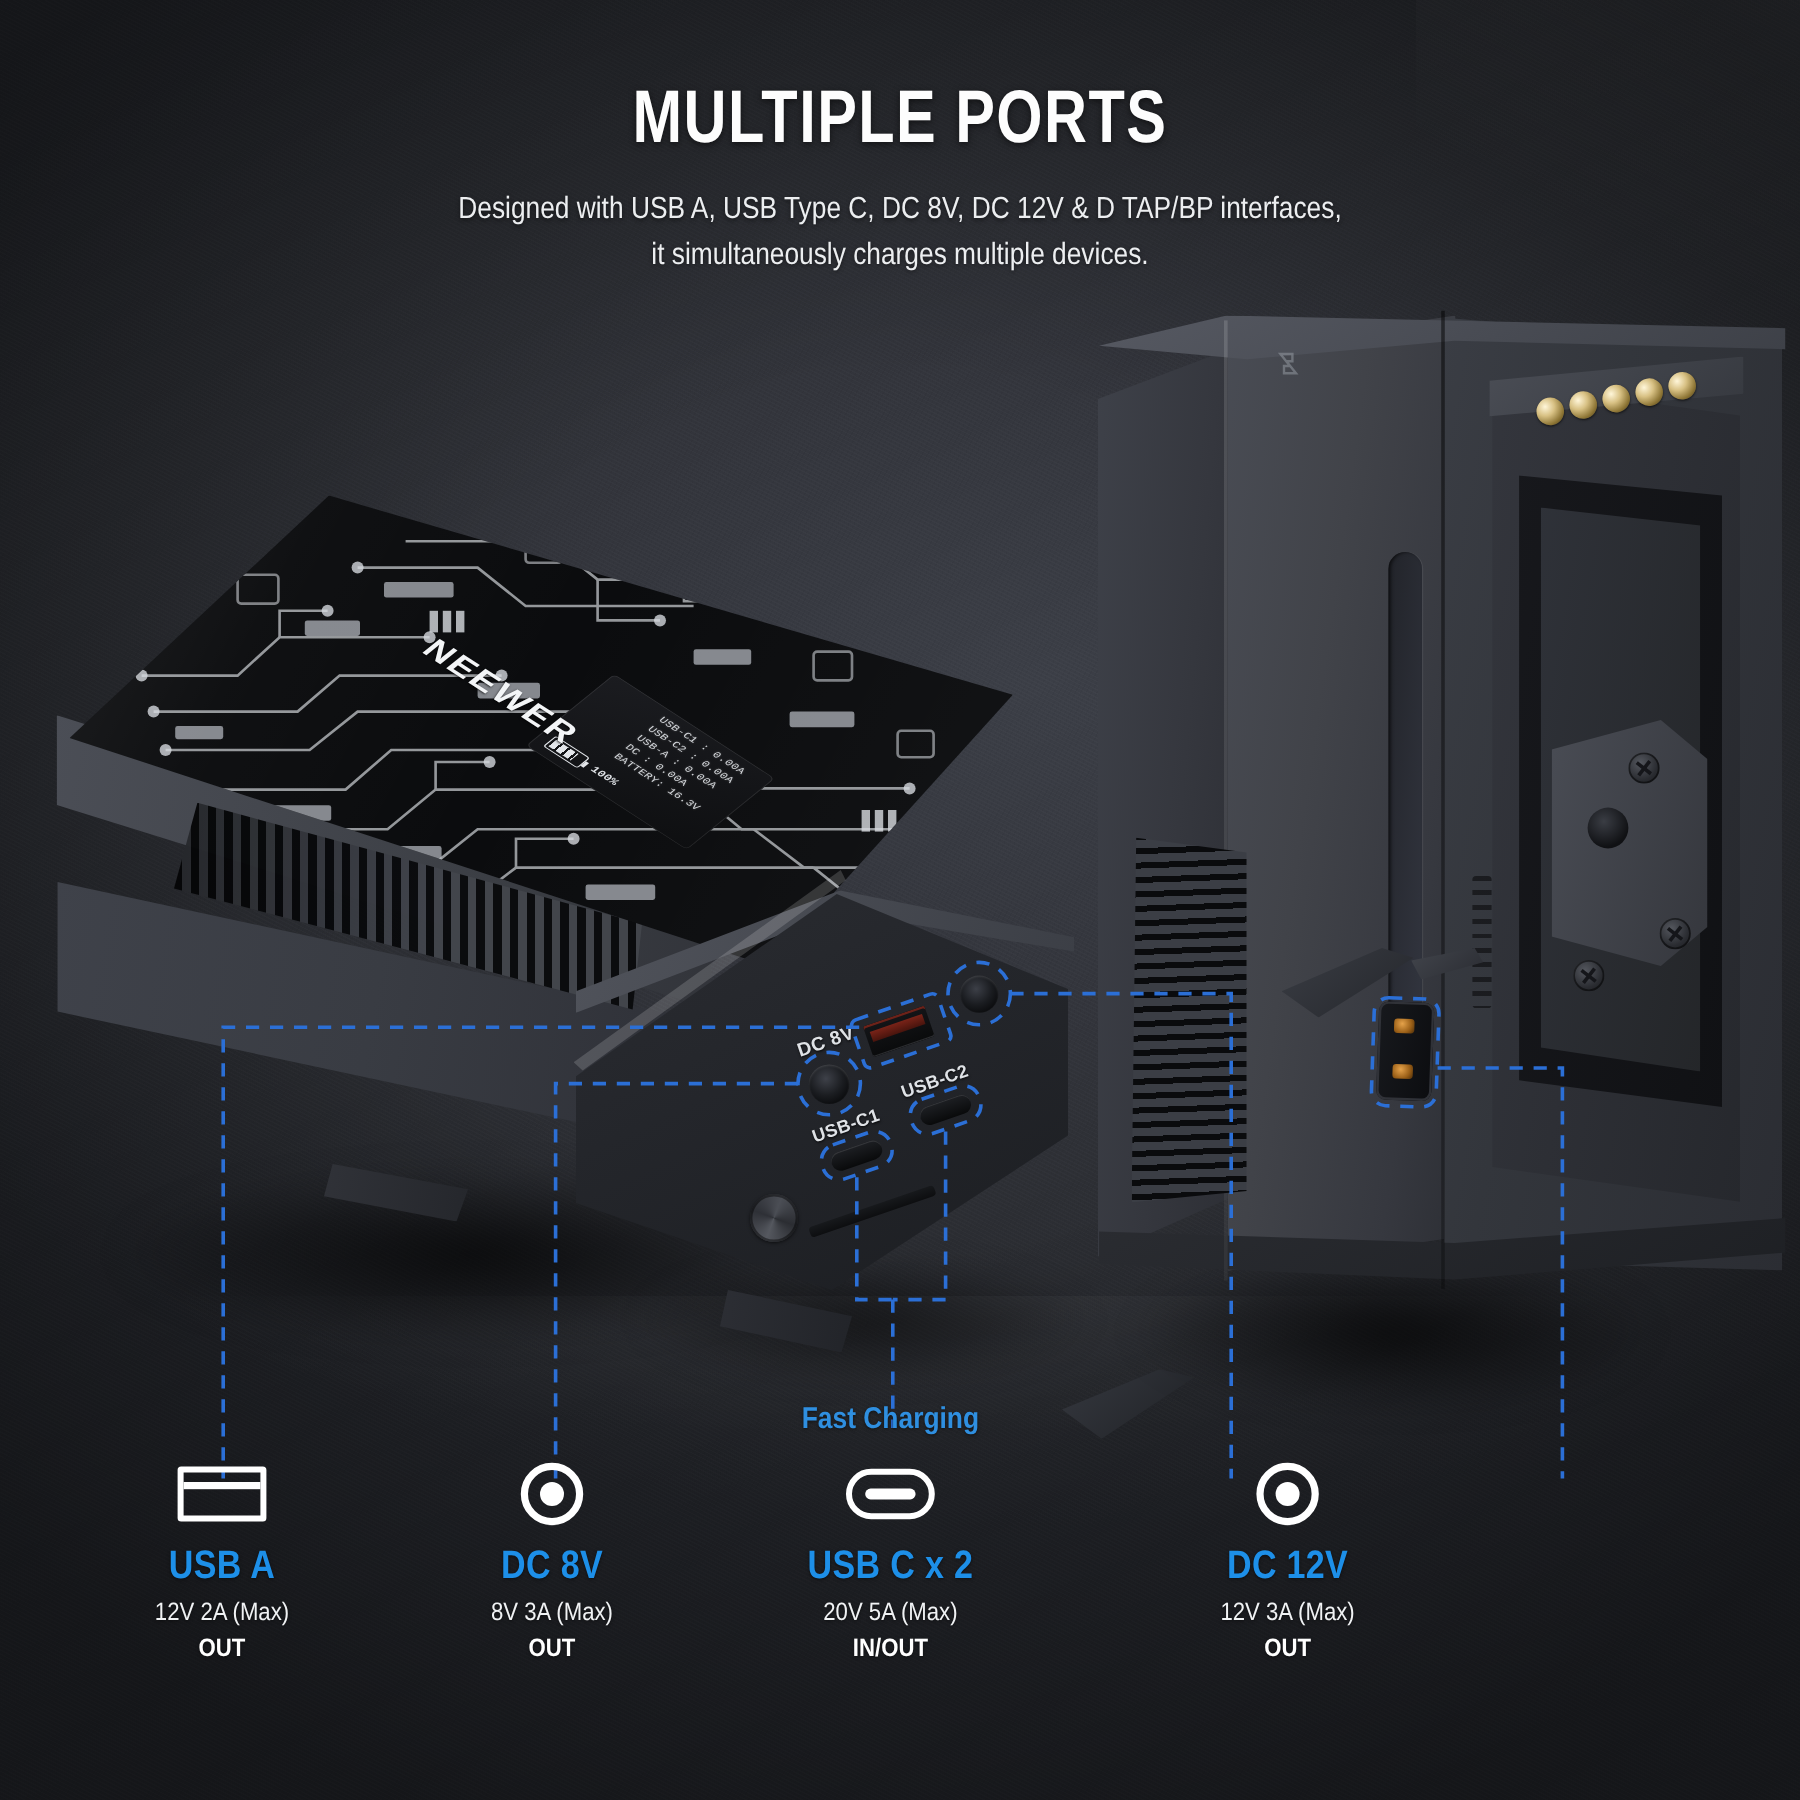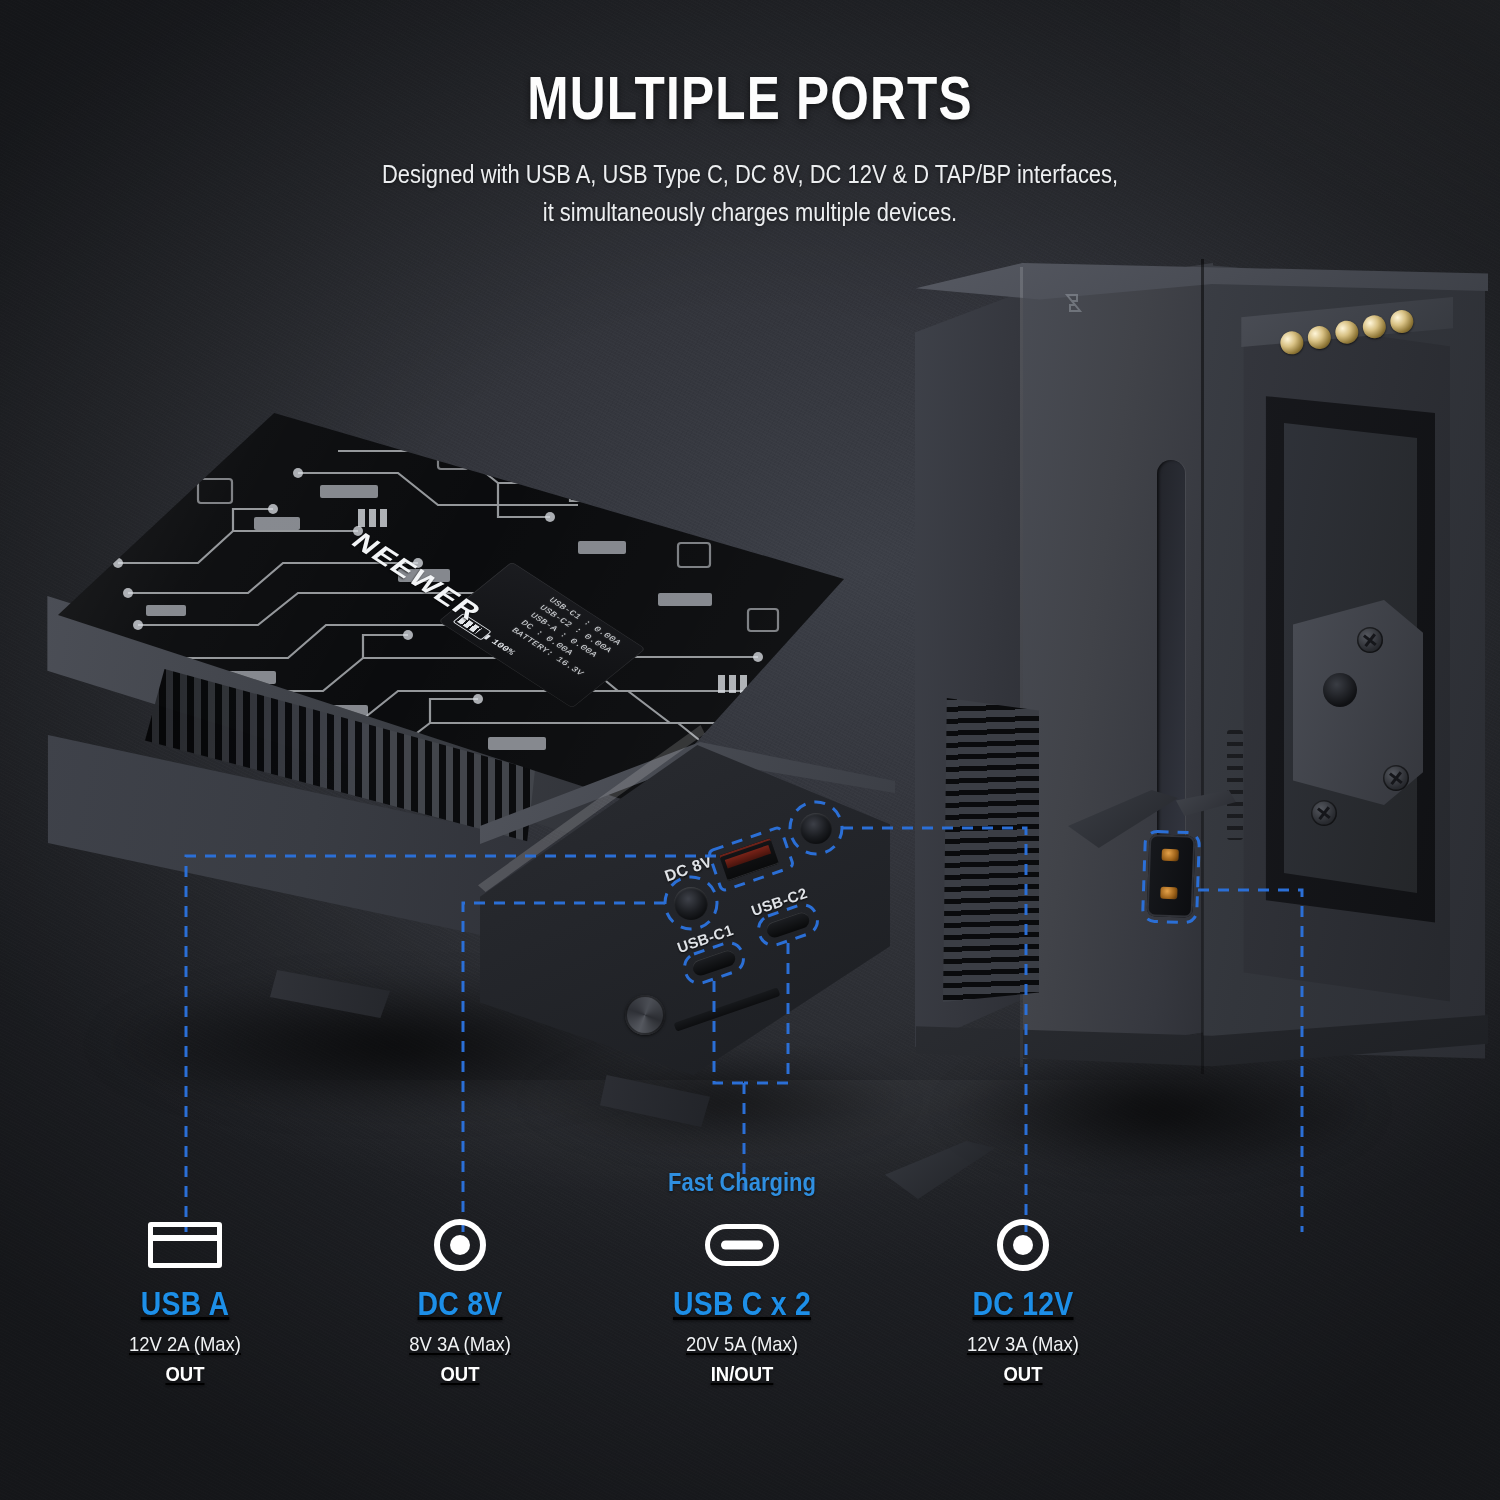--- a/index.html
+++ b/index.html
@@ -385,21 +385,21 @@
   .lcd-pct {
     position:absolute; left:52px; bottom:11px;
     color:#dfe2e6; font-family:"Liberation Mono", monospace; font-size:10px; font-weight:bold;
   }
 
   
   .callouts { position:absolute; inset:0; z-index:30; pointer-events:none; }
 
   
   .legend { position:absolute; left:0; top:1216px; width:1500px; height:200px; z-index:45; }
-  .leg-item { position:absolute; top:0; width:270px; text-align:center;text-decoration:underline; }
+  .leg-item { position:absolute; top:0; width:270px; text-align:center; }
   .leg-icon { height:58px; display:flex; align-items:center; justify-content:center; margin-bottom:12px; }
   .leg-name {
     font-size:33px; font-weight:bold; color:#1d8fe8; letter-spacing:.3px;
     transform:scaleX(.86); text-shadow:0 1px 3px rgba(0,0,0,.55);
     line-height:1.1;
   }
   .leg-spec {
     margin-top:9px; font-size:21px; color:#f0f2f4; transform:scaleX(.88);
     text-shadow:0 1px 3px rgba(0,0,0,.5); line-height:1.22; white-space:nowrap;
   }
@@ -681,21 +681,21 @@
   <div class="leg-item" style="left:607px;">
     <div class="fastcharge">Fast Charging</div>
     <div class="leg-icon">
       <div class="ic-usbc"></div>
     </div>
     <div class="leg-name">USB C x 2</div>
     <div class="leg-spec">20V 5A (Max)</div>
     <div class="leg-dir">IN/OUT</div>
   </div>
 
-  <div class="leg-item" style="left:888px;">
+  <div class="leg-item" style="left:938px;">
     <div class="leg-icon">
       <div class="ic-dc">
           <i></i>
         </div>
     </div>
     <div class="leg-name">DC 12V</div>
     <div class="leg-spec">12V 3A (Max)</div>
     <div class="leg-dir">OUT</div>
   </div>
 

